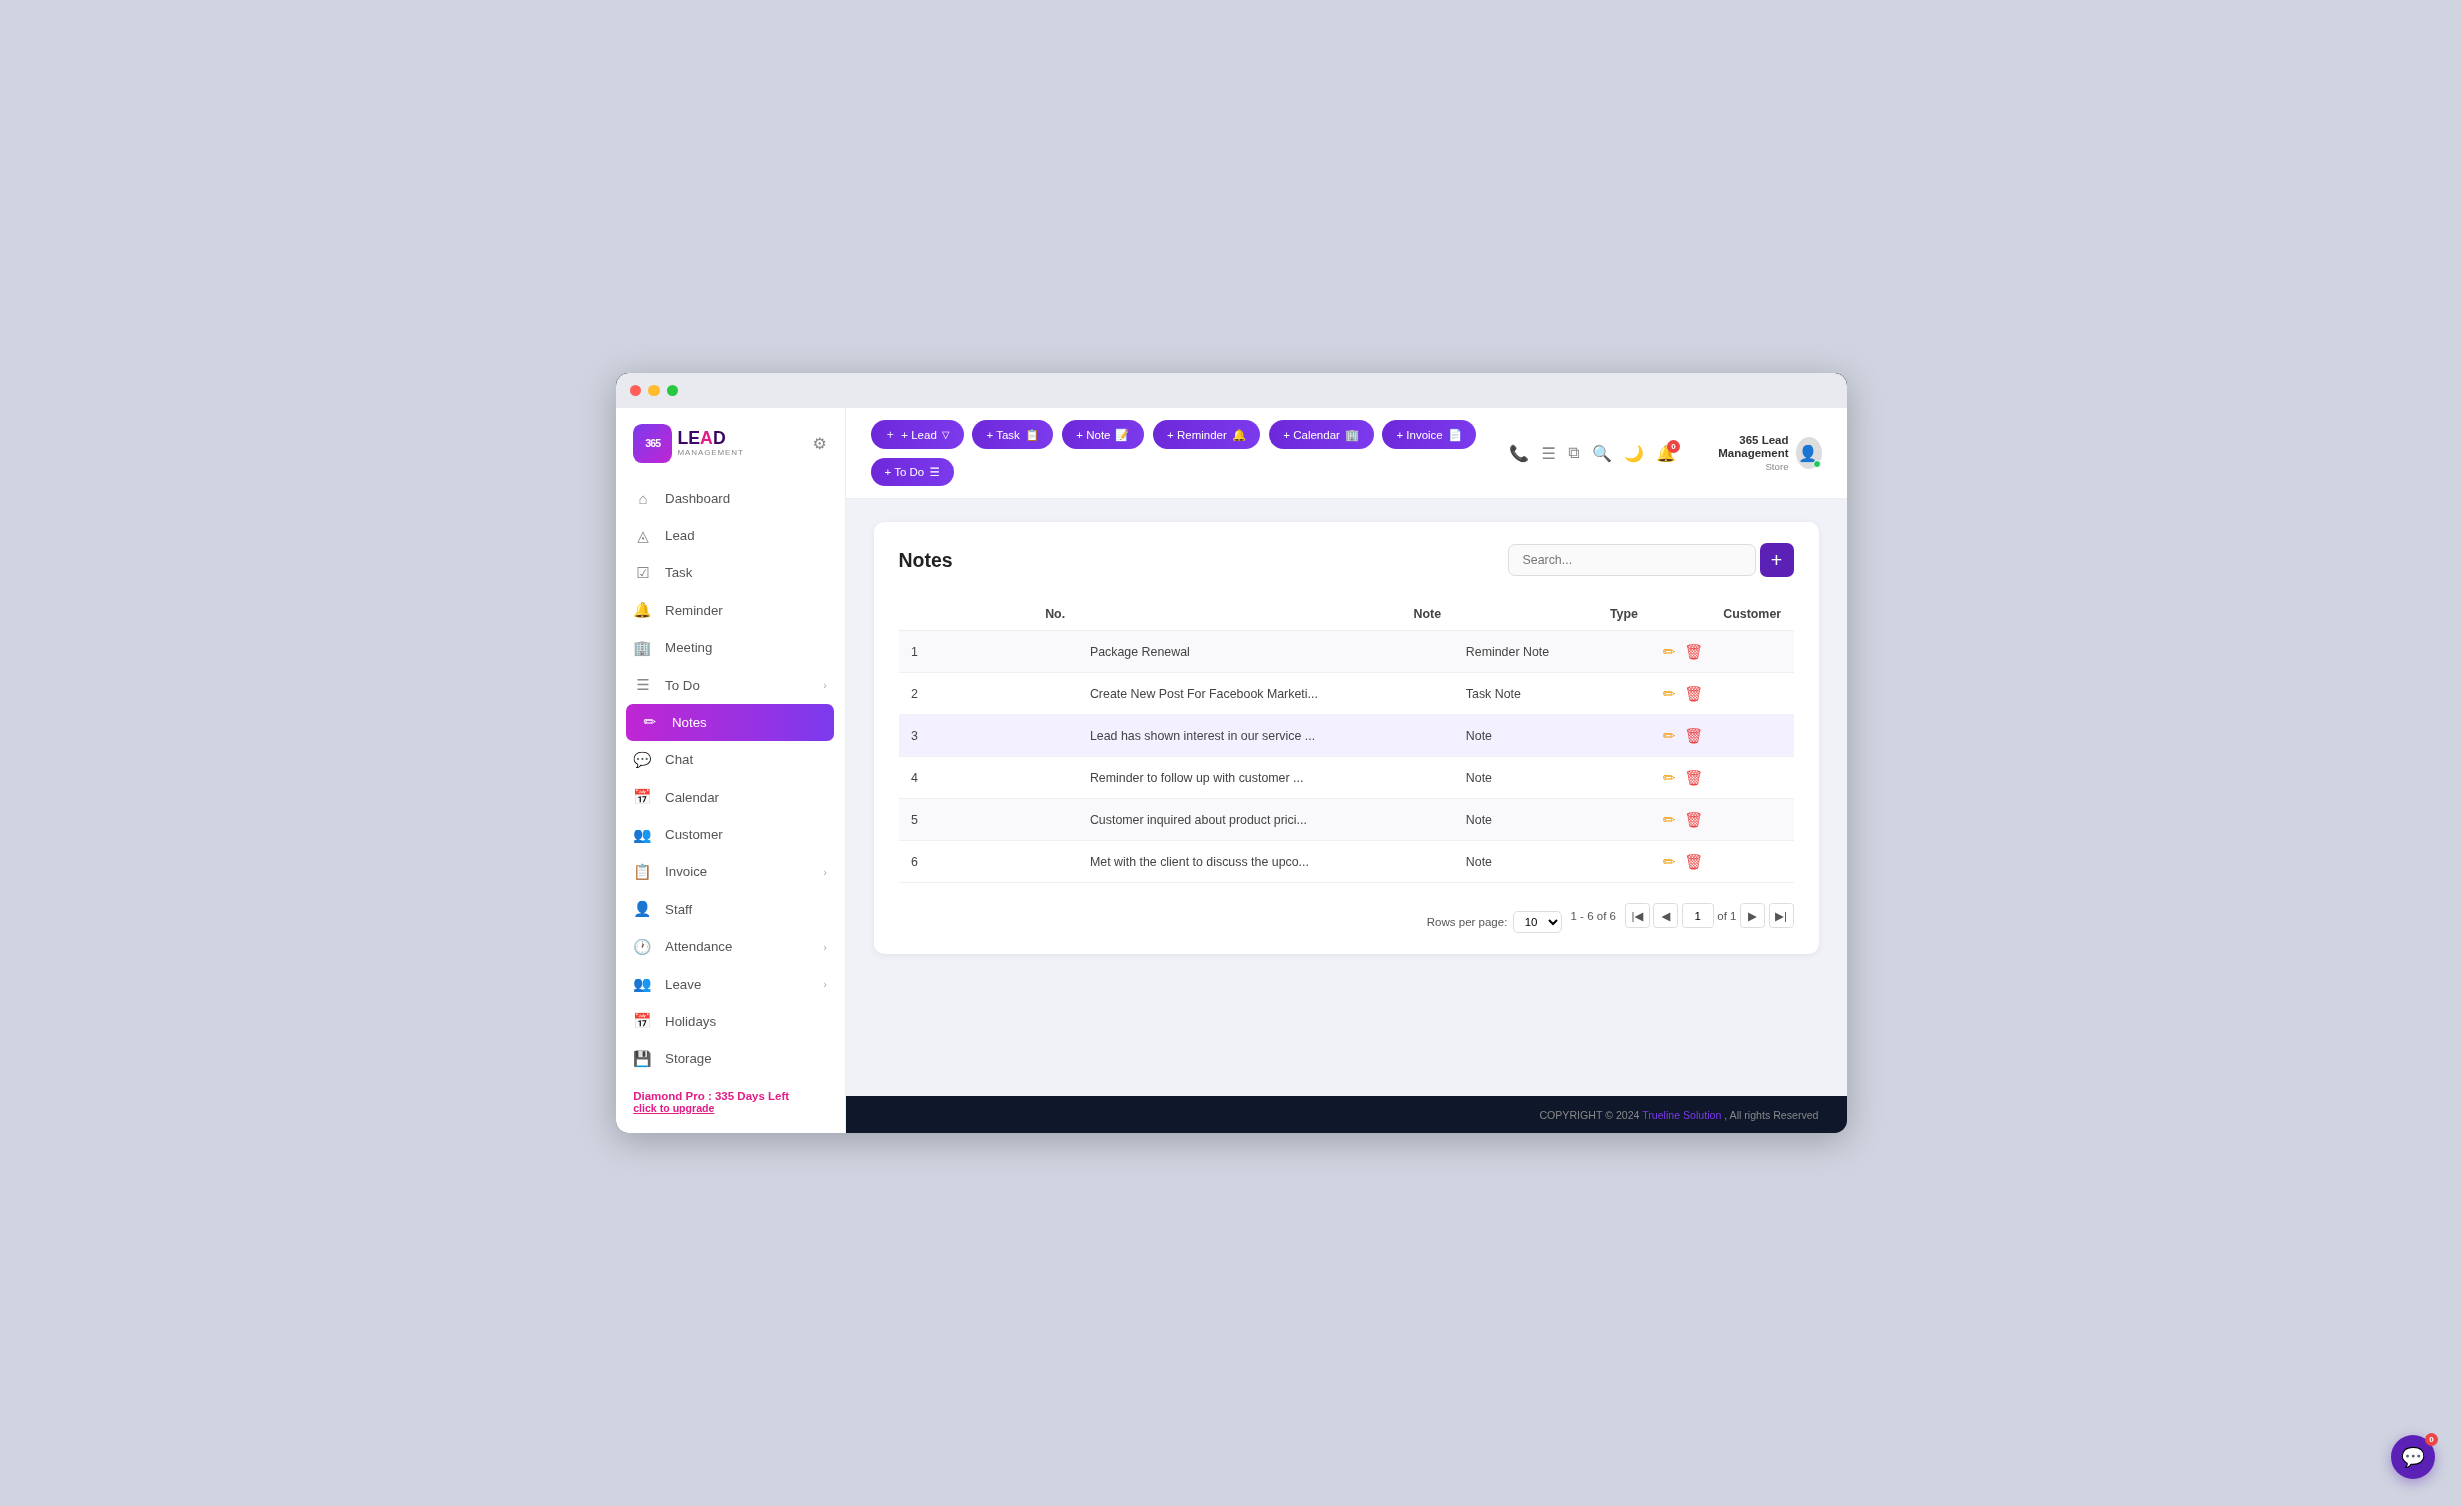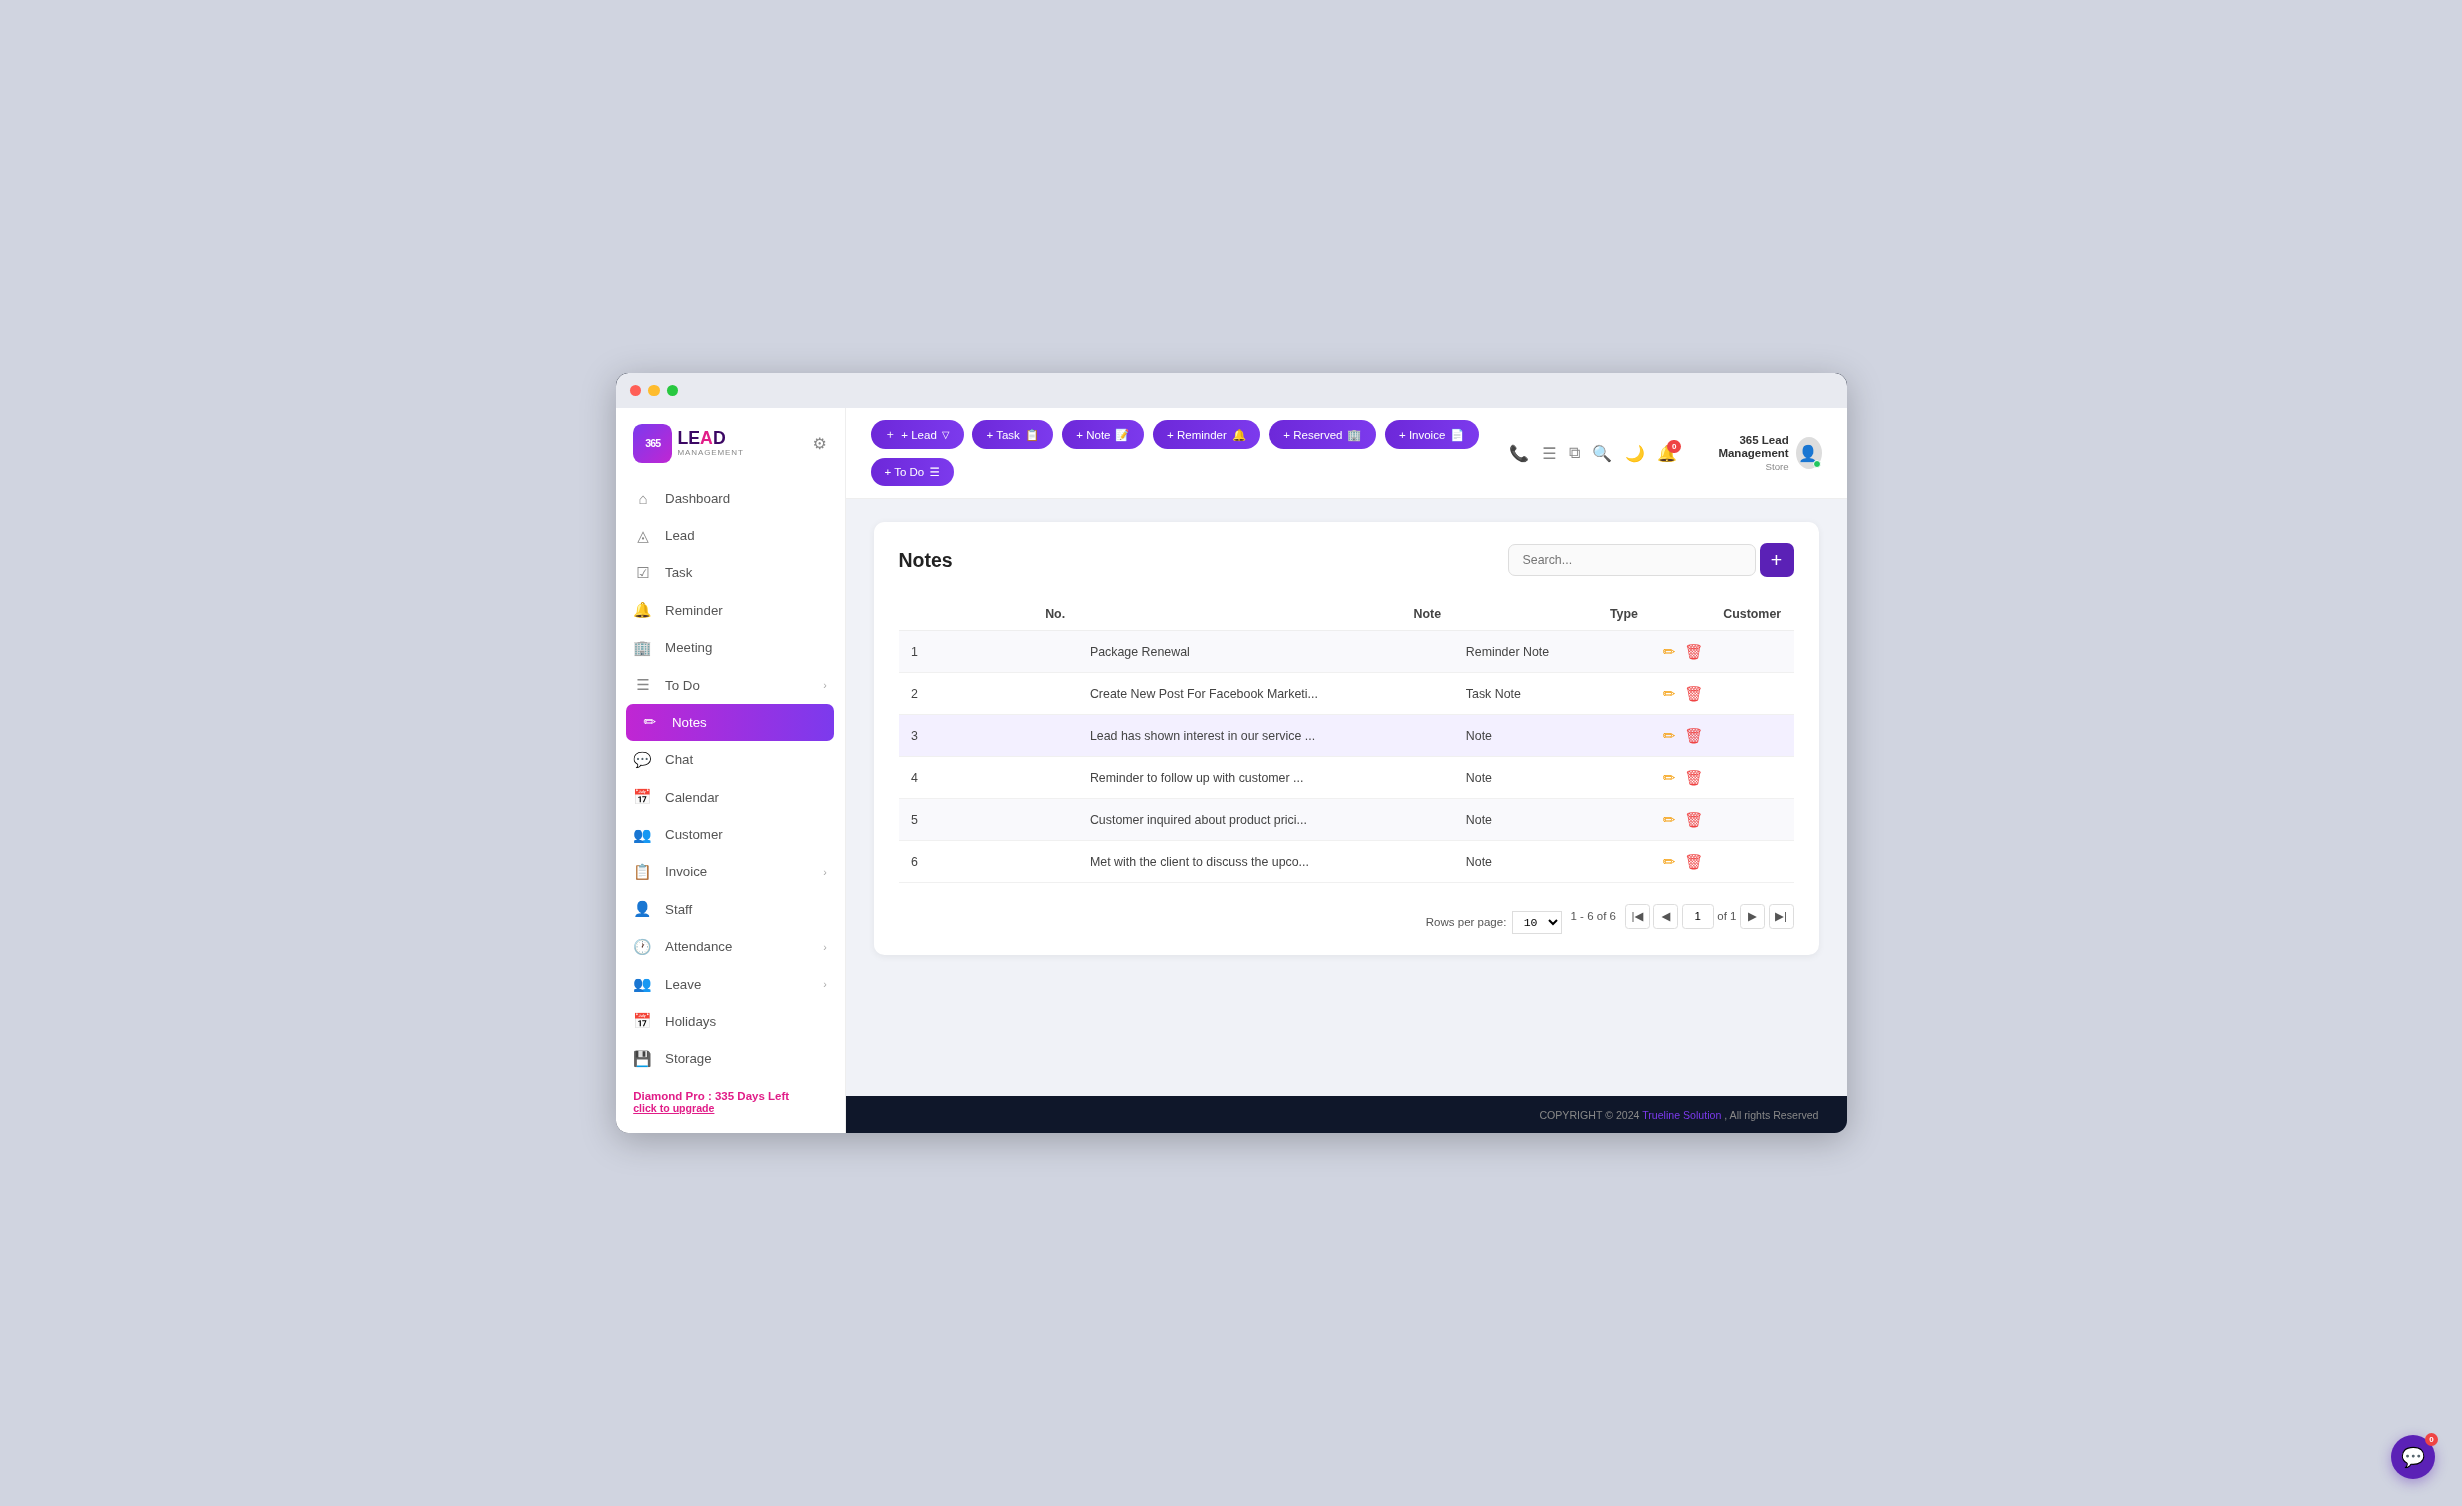--- a/index.html
+++ b/index.html
@@ -356,25 +356,24 @@
       color: #555;
     }
     .rows-per-page {
       display: flex;
       align-items: center;
       gap: 5.3px;
       margin-top: 12px;
     }
     .rows-select {
       border: 0.9px solid #ddd;
-      border-radius: 0;
+      border-radius: 5px;
       padding: 2.7px 7px;
       font-size: 11.5px;
       background: #fff;
-      font-family: Liberation Mono, monospace;
     }
     .page-range { color: #555; }
     .page-nav {
       display: flex;
       align-items: center;
       gap: 3.5px;
     }
     .page-nav-btn {
       border: 0.9px solid #ddd;
       background: #fff;
@@ -545,21 +544,21 @@
           </button>
           <button class="top-btn">
             <span>+ Note</span>
             <span>📝</span>
           </button>
           <button class="top-btn">
             <span>+ Reminder</span>
             <span>🔔</span>
           </button>
           <button class="top-btn">
-            <span>+ Reserved</span>
+            <span>+ Calendar</span>
             <span>🏢</span>
           </button>
           <button class="top-btn">
             <span>+ Invoice</span>
             <span>📄</span>
           </button>
           <button class="top-btn">
             <span>+ To Do</span>
             <span>☰</span>
           </button>

